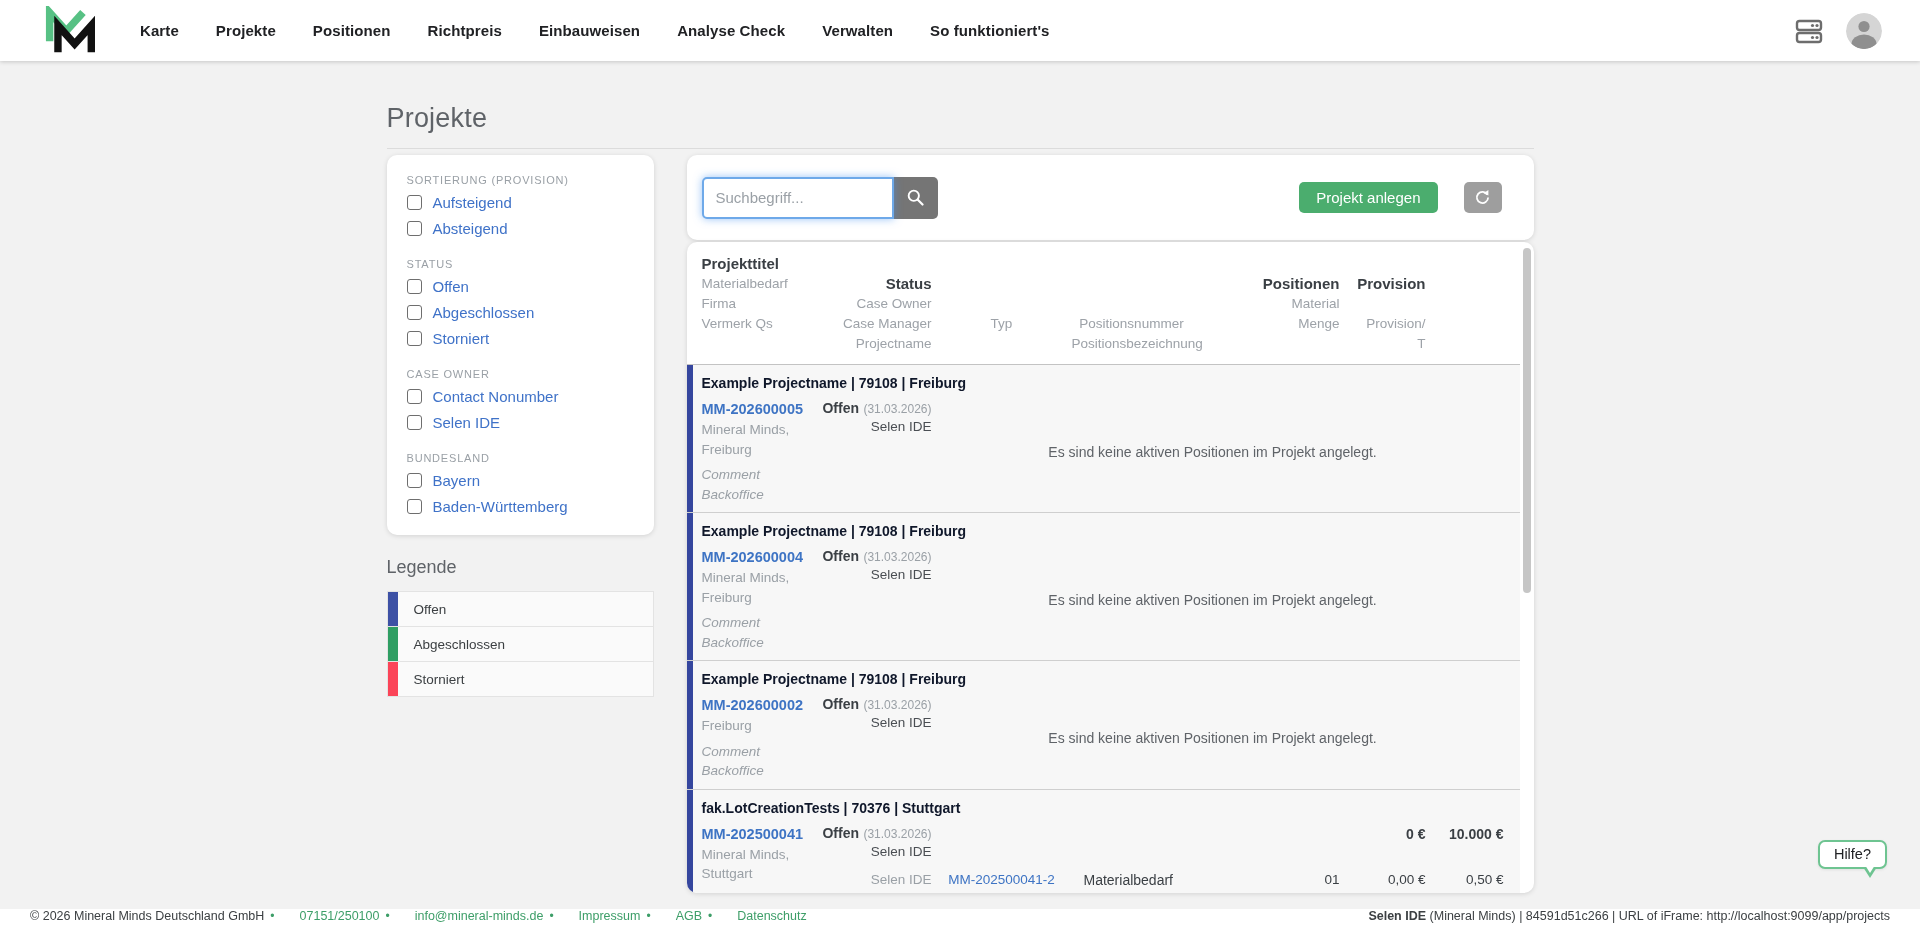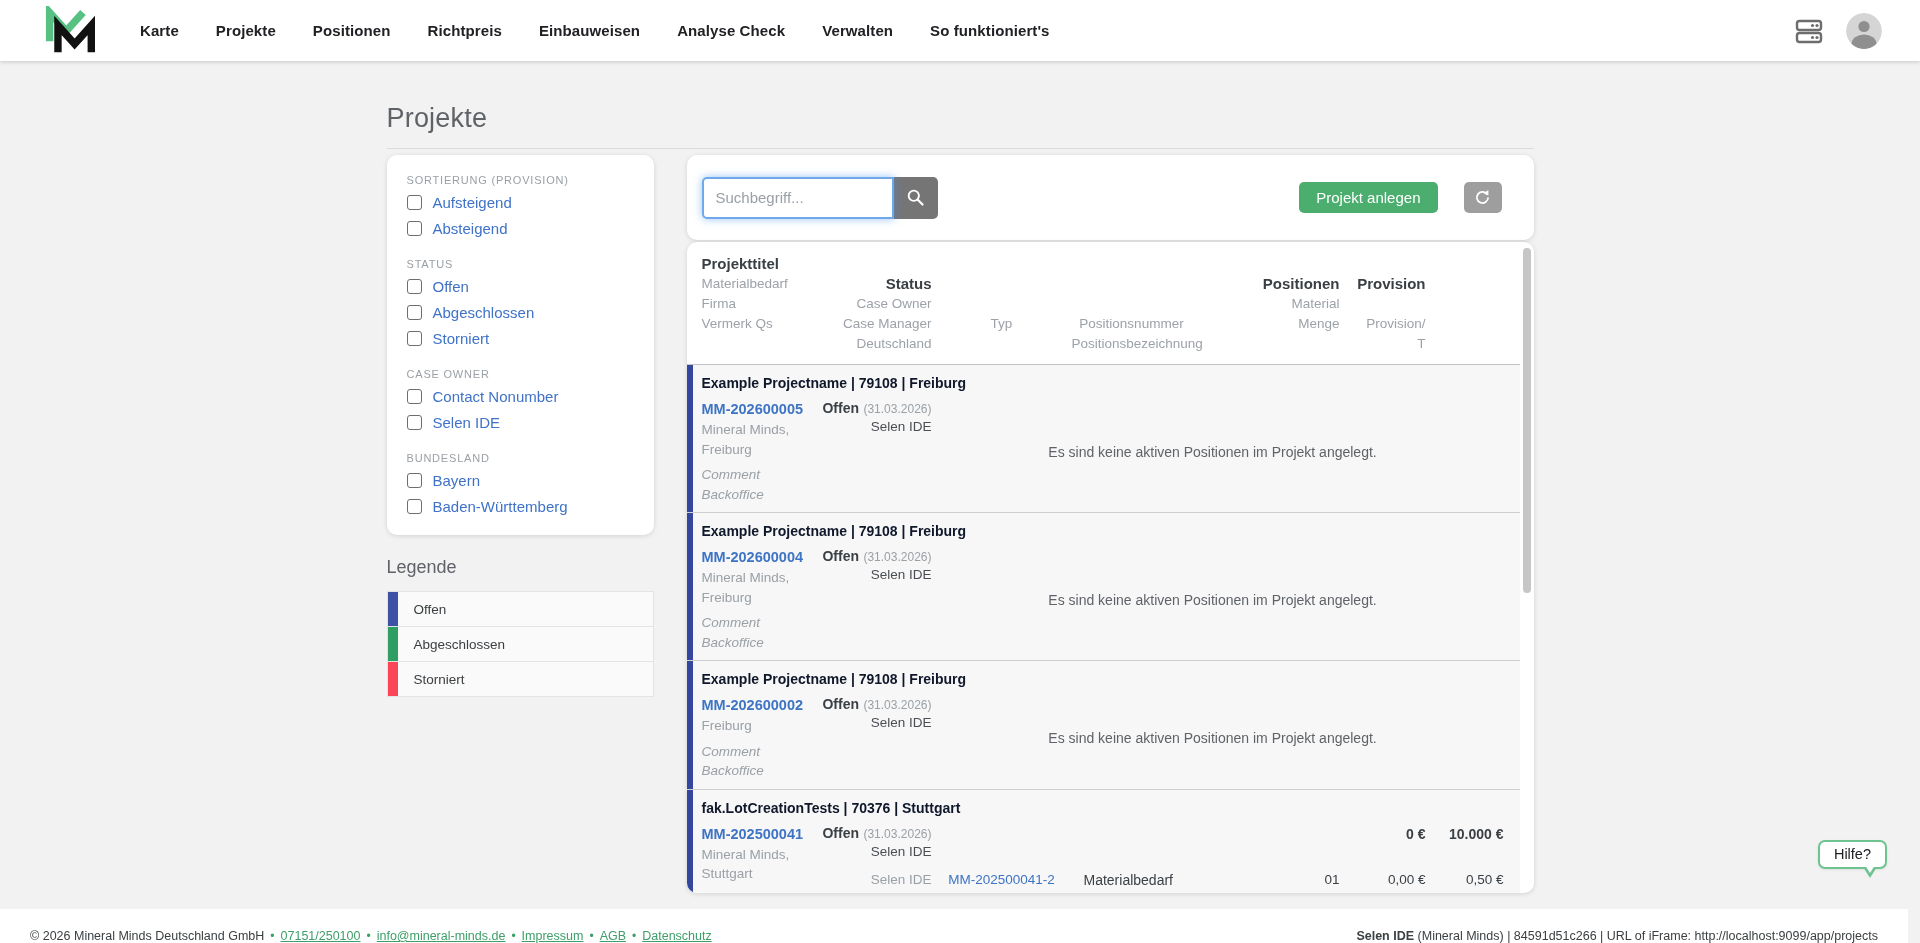--- a/index.html
+++ b/index.html
@@ -149,27 +149,27 @@
   .p-num { text-align:center; }
   .p-num a { font-size:13.5px; font-weight:400; color:#3e74c4; text-decoration:none; line-height:20px; cursor:pointer; }
   .p-id { display:block; font-size:13px; color:#9aa0a6; line-height:19px; text-align:center; }
   .p-typ { font-size:14px; color:#3a3f44; padding-left:12px; line-height:20px; }
   .p-menge { text-align:right; font-size:13.5px; color:#3a3f44; line-height:20px; }
   .p-menge b { display:block; font-size:13.5px; line-height:19px; }
   .p-money { text-align:right; font-size:13.5px; color:#3a3f44; line-height:20px; white-space:nowrap; }
 
   
   .footer {
-    position:absolute; left:0; right:12px; bottom:0; height:34px; background:#ffffff;
-    display:flex; align-items:flex-end; padding:0 30px; z-index:30;
+    position:absolute; left:0; right:0; bottom:0; height:34px; background:#ffffff;
+    display:flex; align-items:flex-start; padding:0 30px; z-index:30;
     font-size:12.5px; color:#3c4043;
   }
   .footer-left { display:flex; align-items:center; gap:6px; white-space:nowrap; }
   .footer-sep { color:#3d9e68; font-size:12px; }
-  .footer-link { color:#3d9e68; text-decoration:underline; cursor:pointer; }
+  .footer-link { color:#3d9e68; cursor:pointer;margin-left:19px; }
   .footer-right { margin-left:auto; white-space:nowrap; }
   .footer-right b { font-weight:700; }
 
   
   .help-bubble {
     position:absolute; right:33px; bottom:74px; z-index:25;
     background:#fff; border:2px solid #6ec491; border-radius:7px;
     padding:4px 14px 5px; font-size:14.5px; color:#202124; cursor:pointer;
     box-shadow:0 1px 3px rgba(0,0,0,.08);
   }
@@ -340,21 +340,21 @@
             <div class="hcol">
               <span class="h-bold">Projekttitel</span>
               <span class="h-gray">Materialbedarf</span>
               <span class="h-gray">Firma</span>
               <span class="h-gray">Vermerk Qs</span>
             </div>
             <div class="hcol hc2">
               <span class="h-bold">Status</span>
               <span class="h-gray">Case Owner</span>
               <span class="h-gray">Case Manager</span>
-              <span class="h-gray">Deutschland</span>
+              <span class="h-gray">Projectname</span>
             </div>
             <div class="hcol hc4">
               <span class="h-gray">Typ</span>
             </div>
             <div class="hcol hc3">
               <span class="h-gray">Positionsnummer</span>
               <span class="h-gray">Positionsbezeichnung</span>
             </div>
             <div class="hcol hc5">
               <span class="h-bold">Positionen</span>

